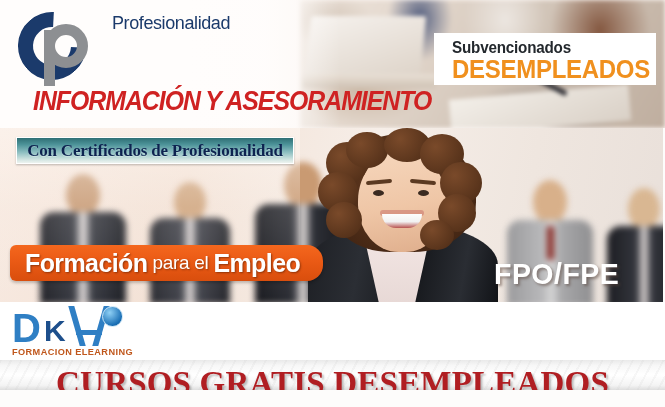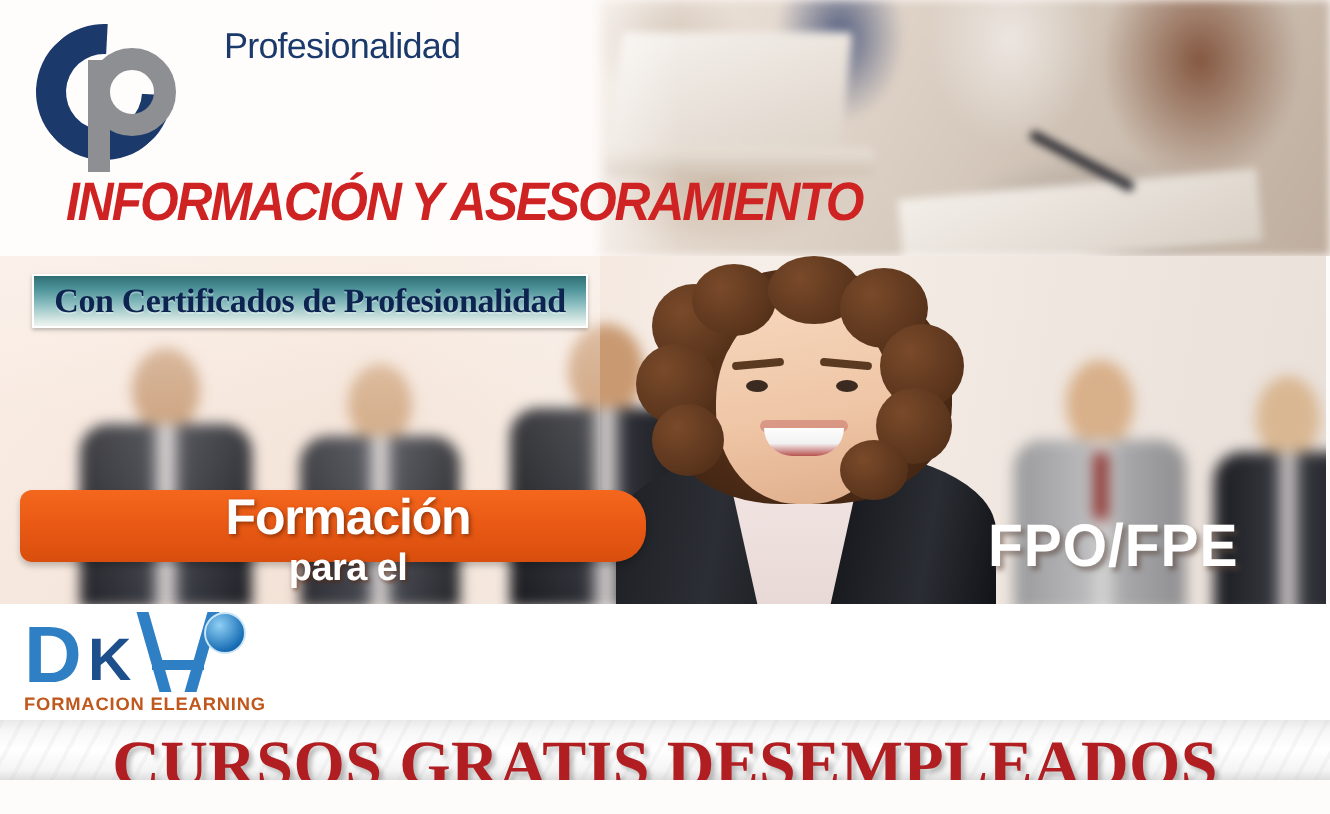--- a/index.html
+++ b/index.html
@@ -103,24 +103,24 @@
 
   
   .fpo{position:absolute;left:494px;top:129px;font-size:30px;font-weight:bold;color:#ffffff;
     letter-spacing:.5px;text-shadow:2px 2px 3px rgba(90,70,60,.55);transform:scaleX(.95);
     transform-origin:left center;white-space:nowrap;}
 
   
   .pill-empleo{position:absolute;left:10px;top:117px;width:313px;height:36px;
     background:linear-gradient(180deg,#f4671d 0%,#ea5a15 45%,#d94e0d 100%);
     border-radius:6px 16px 16px 6px;display:flex;align-items:center;padding-left:15px;box-sizing:border-box;
-    box-shadow:0 2px 3px rgba(0,0,0,.22);flex-direction:column;}
+    box-shadow:0 2px 3px rgba(0,0,0,.22);}
   .pill-empleo .pe{color:#ffffff;text-shadow:1px 1px 2px rgba(90,30,0,.6);white-space:nowrap;}
   .pe-b{font-size:25px;font-weight:bold;letter-spacing:-.6px;}
-  .pe-s{font-size:19px;font-weight:bold;letter-spacing:-.3px;padding:0 5px;}
+  .pe-s{font-size:19px;font-weight:normal;letter-spacing:-.3px;padding:0 5px;}
 
   
   .cursos-row{position:absolute;left:0;top:302px;width:665px;height:58px;background:#ffffff;}
   .dka{position:absolute;left:10px;top:4px;width:118px;height:52px;}
   .dka-d{position:absolute;left:2px;top:2px;font-size:40px;font-weight:bold;color:#2f7fc4;
     font-family:"Liberation Sans",sans-serif;letter-spacing:-1px;line-height:1;}
   .dka-k{position:absolute;left:34px;top:10px;font-size:30px;font-weight:bold;color:#1d4f8c;line-height:1;}
   .dka-a{position:absolute;left:58px;top:-2px;width:46px;height:44px;}
   .dka-a i{position:absolute;top:2px;width:6px;height:40px;background:#2f7fc4;}
   .dka-a i.l{left:6px;transform:skewX(16deg);}
@@ -165,20 +165,24 @@
       <div class="cert-p-bowl"></div>
       <div class="cert-p-stem"></div>
     </div>
 
     <div class="cert-text">
       <div class="cert-l2">Profesionalidad</div>
     </div>
 
     <div class="info-line">INFORMACIÓN Y ASESORAMIENTO</div>
 
+    <div class="subv-card">
+      <div class="subv-1">Subvencionados</div>
+      <div class="subv-2">DESEMPLEADOS</div>
+    </div>
   </div>
 
   <div class="banner">
 
     <div class="bg-people">
       <div class="bgp" style="left:40px;width:86px;height:128px;">
         <div class="head" style="top:0;width:34px;height:42px;background:#c79a74;"></div>
         <div class="body" style="top:38px;width:86px;height:92px;background:linear-gradient(90deg,#23242a,#3a3c44 40%,#f2ecea 50%,#3a3c44 60%,#1e2026);"></div>
       </div>
       <div class="bgp" style="left:150px;width:80px;height:120px;">
@@ -234,20 +238,21 @@
 
     <div class="badge-cert">
       <span>Con Certificados de Profesionalidad</span>
     </div>
 
     <div class="fpo">FPO/FPE</div>
 
     <div class="pill-empleo">
       <span class="pe pe-b">Formación</span>
       <span class="pe pe-s">para el</span>
+      <span class="pe pe-b">Empleo</span>
     </div>
   </div>
 
   <div class="cursos-row">
     <div class="dka">
       <div class="dka-d">D</div>
       <div class="dka-k">K</div>
       <div class="dka-a">
         <i class="l"></i>
           <i class="r"></i>

